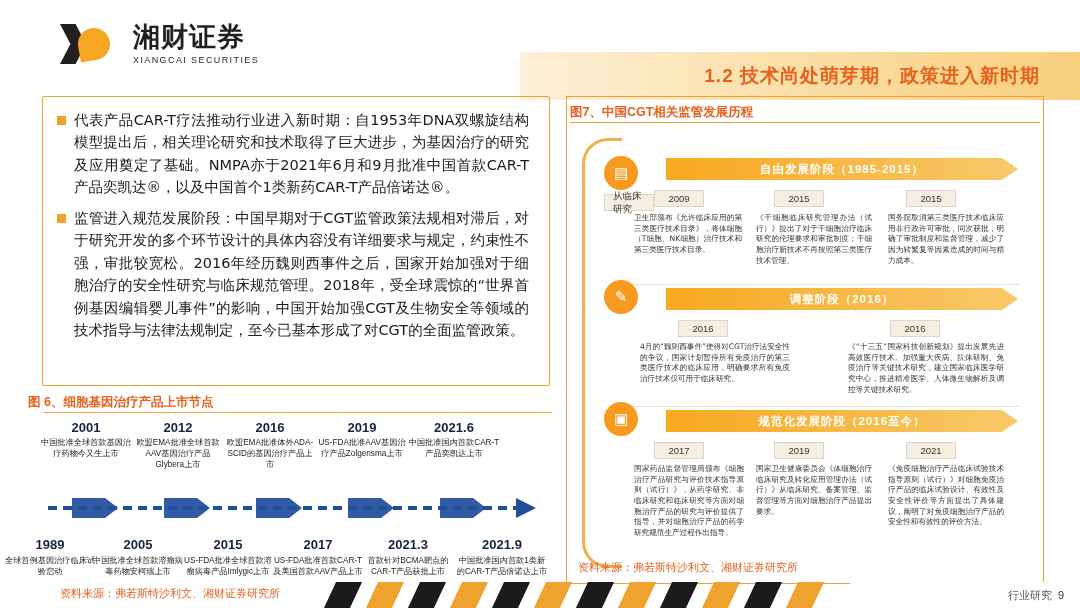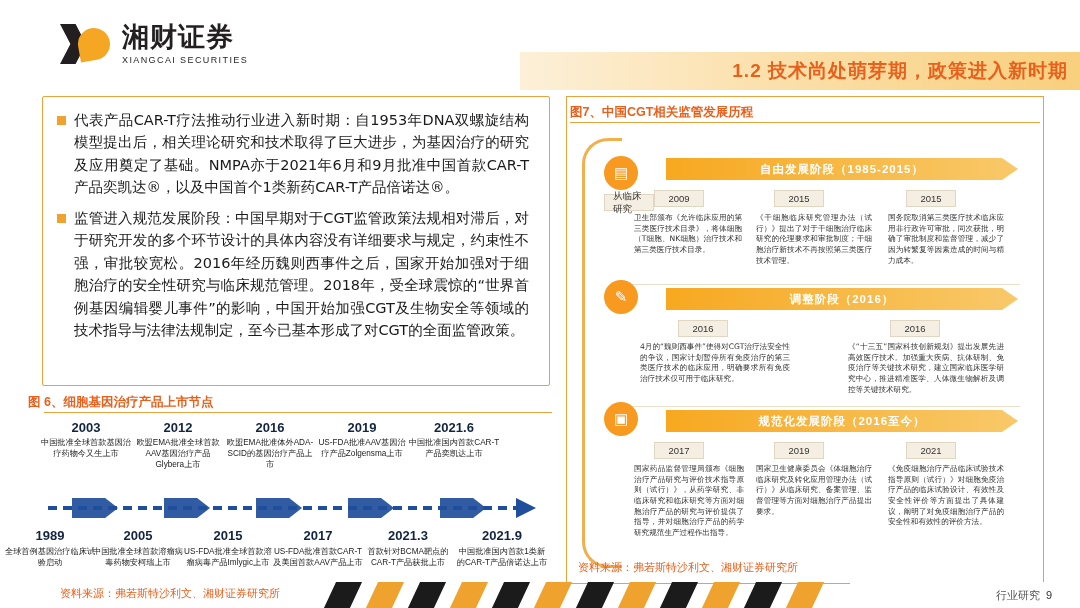--- a/index.html
+++ b/index.html
@@ -23,29 +23,29 @@
   .logo-mark .blk {
     position:absolute; left:0; top:6px; width:26px; height:40px;
     background:#231f20;
     clip-path: polygon(0 0, 60% 0, 100% 50%, 60% 100%, 0 100%, 40% 50%);
   }
   .logo-mark .org {
     position:absolute; left:18px; top:10px; width:32px; height:32px;
     background:#f5a623; border-radius:50% 50% 50% 0;
     transform:rotate(-10deg);
   }
-  .logo-text { line-height:1; }
+  .logo-text { line-height:1;margin-left:11px; }
   .logo-cn { font-size:27px; font-weight:bold; color:#231f20; letter-spacing:1px; }
   .logo-en { font-size:9px; color:#231f20; letter-spacing:1.4px; margin-top:5px; }
 
   .title-bar {
-    position:absolute; right:0; top:52px; width:560px; height:38px;
+    position:absolute; right:0; top:52px; width:560px; height:48px;
     background:linear-gradient(90deg,#fdf0d8 0%, #fbe0ab 45%, #f8cf7d 100%);
     display:flex; align-items:center; justify-content:flex-end;
-    padding-right:12px;
+    padding-right:40px;
   }
   .title-bar .t {
     font-size:19px; font-weight:bold; color:#e8601c; letter-spacing:1px;
   }
 
   
   .left-box {
     position:absolute; left:42px; top:96px; width:508px; height:290px;
     border:1px solid #e8a33d; border-radius:2px;
     padding:12px 20px 8px 14px;
@@ -74,21 +74,21 @@
     background:repeating-linear-gradient(90deg,#1f4e9c 0 9px, transparent 9px 15px);
   }
   .tl .arrow {
     position:absolute; left:472px; top:78px; width:0;height:0;
     border-left:20px solid #1f4e9c; border-top:10px solid transparent; border-bottom:10px solid transparent;
   }
   .tl-item { position:absolute; width:92px; text-align:center; }
   .tl-item .yr { font-size:13px; font-weight:bold; color:#12243f; }
   .tl-item .dsc { font-size:8.2px; line-height:1.35; color:#222; margin-top:3px; }
   .tl-item.top .dsc { margin-top:2px; }
-  .tl-item.bot .yr { margin-top:4px; }
+  .tl-item.bot .yr { margin-top:13px; }
 
   .chev {
     position:absolute; top:78px; width:46px; height:20px;
     background:#1f4e9c;
     clip-path:polygon(0 0, 72% 0, 100% 50%, 72% 100%, 0 100%);
     opacity:0.92;
   }
 
   .src-left {
     position:absolute; left:60px; top:586px; font-size:11px; color:#e8601c;
@@ -145,21 +145,21 @@
   .footer-stripes {
     position:absolute; left:0; bottom:0; width:1080px; height:26px; overflow:hidden;
   }
   .footer-stripes .s {
     position:absolute; top:-4px; width:26px; height:34px;
     transform:skewX(-25deg);
   }
   .footer-right {
     position:absolute; right:0; bottom:0; width:230px; height:26px;
     background:#fff; display:flex; align-items:center; justify-content:flex-end;
-    padding-right:28px; font-size:11px; color:#555;
+    padding-right:16px; font-size:11px; color:#555;
   }
   .footer-right .pg { margin-left:6px; color:#333; }
 </style>
 </head>
 <body>
 
 <div class="slide">
 
   <div class="logo">
     <div class="logo-mark">
@@ -194,21 +194,21 @@
     <div class="axis"></div>
     <div class="arrow"></div>
 
     <div class="chev" style="left:28px;"></div>
     <div class="chev" style="left:120px;"></div>
     <div class="chev" style="left:212px;"></div>
     <div class="chev" style="left:304px;"></div>
     <div class="chev" style="left:396px;"></div>
 
     <div class="tl-item top" style="left:-4px; top:0;">
-      <div class="yr">2003</div>
+      <div class="yr">2001</div>
       <div class="dsc">中国批准全球首款基因治疗药物今又生上市</div>
     </div>
     <div class="tl-item top" style="left:88px; top:0;">
       <div class="yr">2012</div>
       <div class="dsc">欧盟EMA批准全球首款AAV基因治疗产品Glybera上市</div>
     </div>
     <div class="tl-item top" style="left:180px; top:0;">
       <div class="yr">2016</div>
       <div class="dsc">欧盟EMA批准体外ADA-SCID的基因治疗产品上市</div>
     </div>

